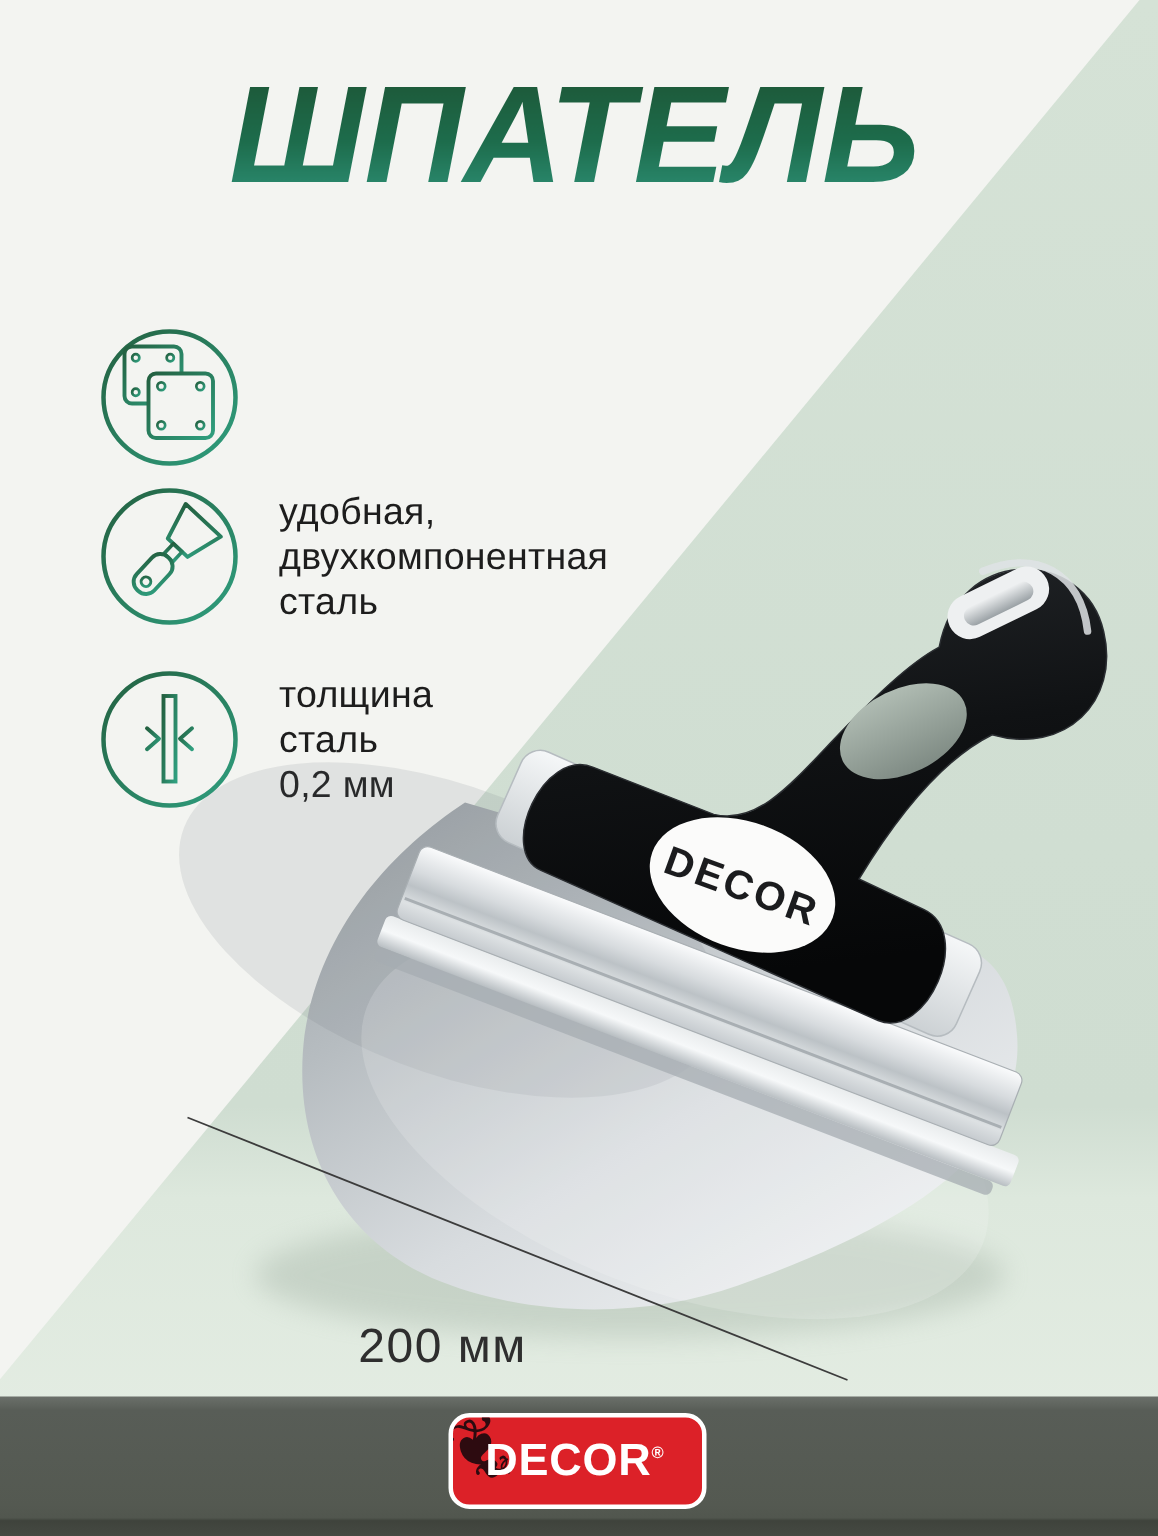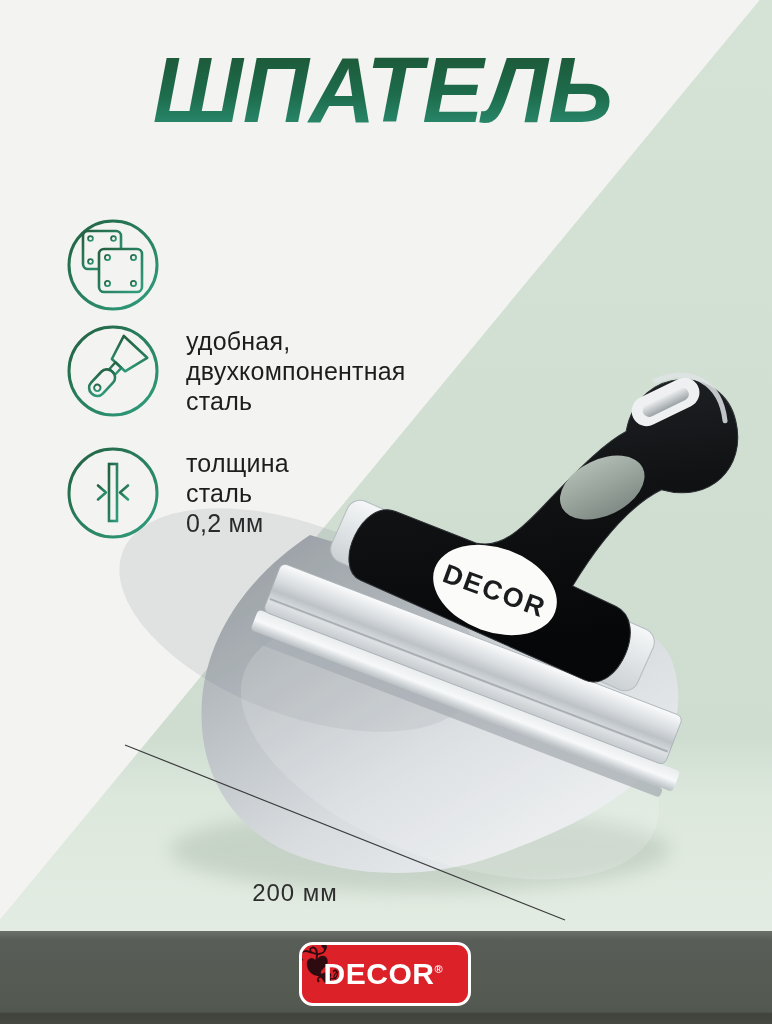--- a/index.html
+++ b/index.html
@@ -45,21 +45,21 @@
     font-size:25px;line-height:30px;color:#1d1d1d;font-weight:400;
     letter-spacing:0.2px;
   }
   .f1{top:218px;}
   .f2{top:324px;}
   .f3{top:446px;}
   
   .product-svg{position:absolute;left:0;top:330px;width:772px;height:600px;}
   .dim-label{
     position:absolute;left:205px;top:879px;width:180px;text-align:center;
-    font-size:24px;color:#2e2e2e;letter-spacing:1px;font-weight:400;
+    font-size:32px;color:#2e2e2e;letter-spacing:1px;font-weight:400;
   }
   
   .brand-box{
     position:absolute;left:299px;top:942px;width:172px;height:64px;
     background:#dc2128;border:3px solid #ffffff;border-radius:14px;
     box-sizing:border-box;overflow:hidden;
     display:flex;align-items:center;justify-content:flex-end;
   }
   .brand-orn{
     position:absolute;left:-6px;top:-8px;width:70px;height:80px;

